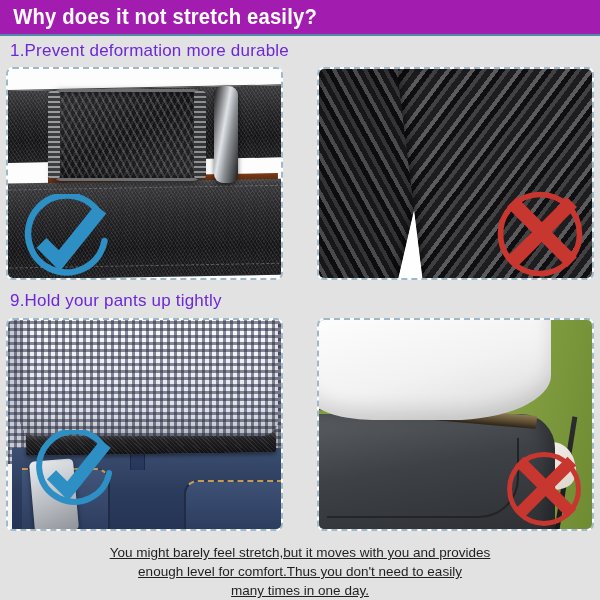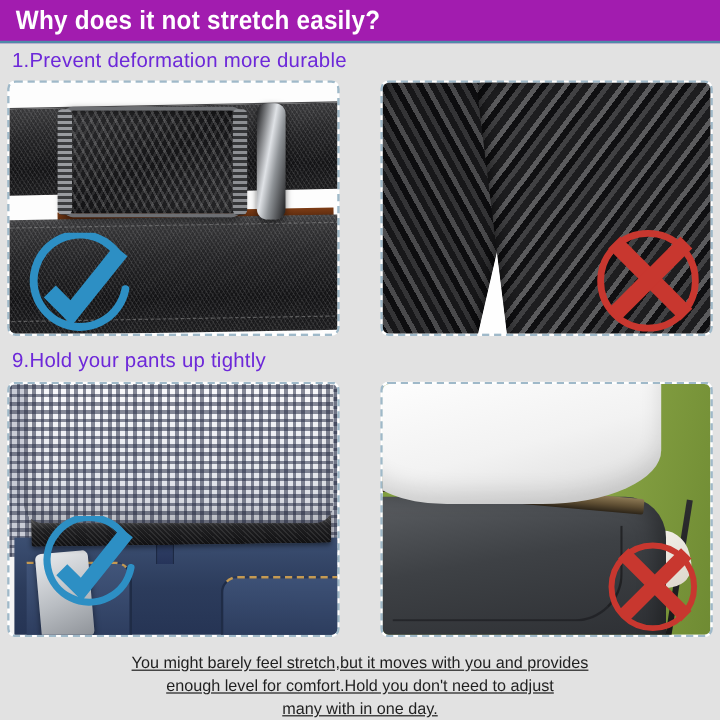--- a/index.html
+++ b/index.html
@@ -452,17 +452,17 @@
       <svg class="mark" id="cross-mark-2" viewBox="0 0 100 100">
         <circle cx="50" cy="50" r="42" fill="none" stroke="#c8372f" stroke-width="6"></circle>
         <path d="M20 16 L84 80" stroke="#c8372f" stroke-width="15" stroke-linecap="butt"></path>
         <path d="M84 16 L20 80" stroke="#c8372f" stroke-width="15" stroke-linecap="butt"></path>
       </svg>
     </div>
   </div>
 
   <div id="caption">
     <div>You might barely feel stretch,but it moves with you and provides</div>
-    <div>enough level for comfort.Hold you don't need to adjust</div>
-    <div>many with in one day.</div>
+    <div>enough level for comfort.Thus you don't need to easily</div>
+    <div>many times in one day.</div>
   </div>
 
 </div>
 
 </body></html>

